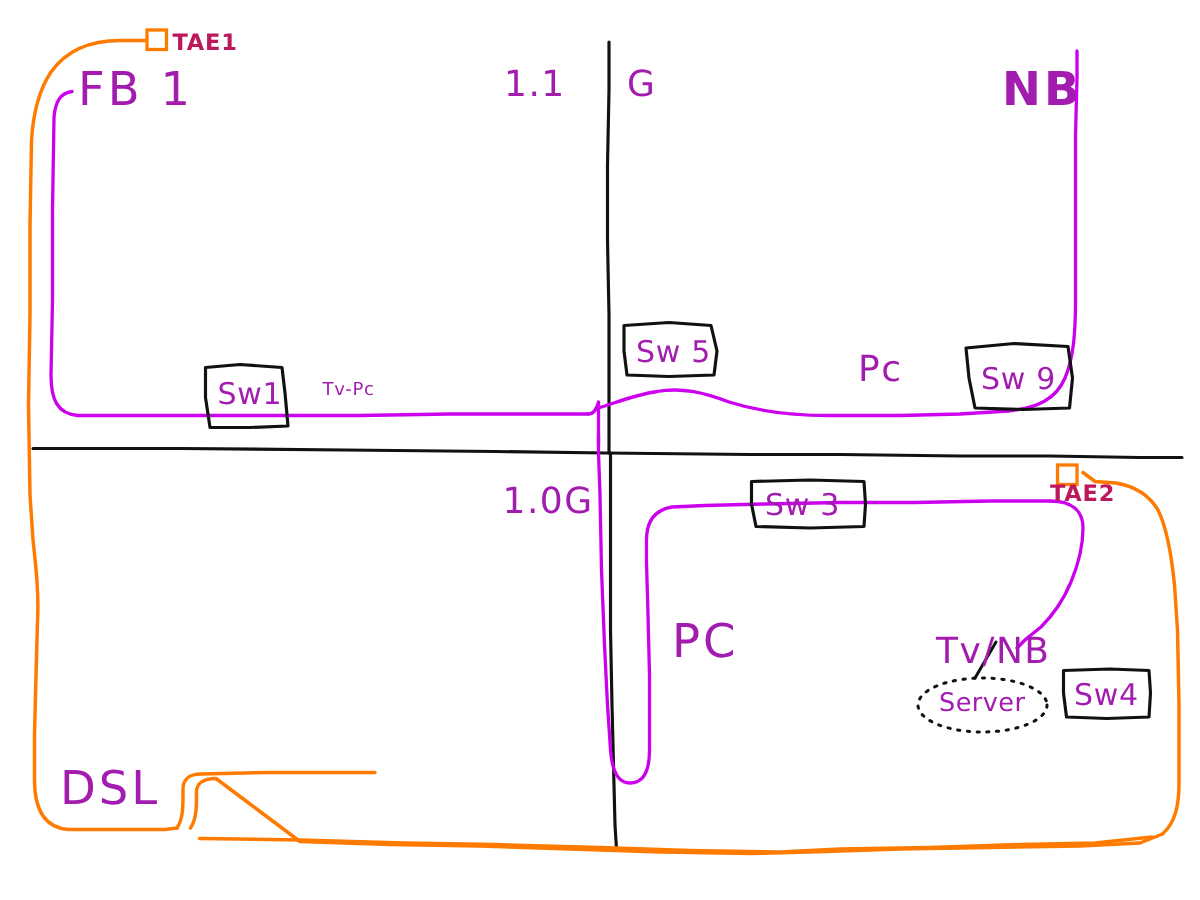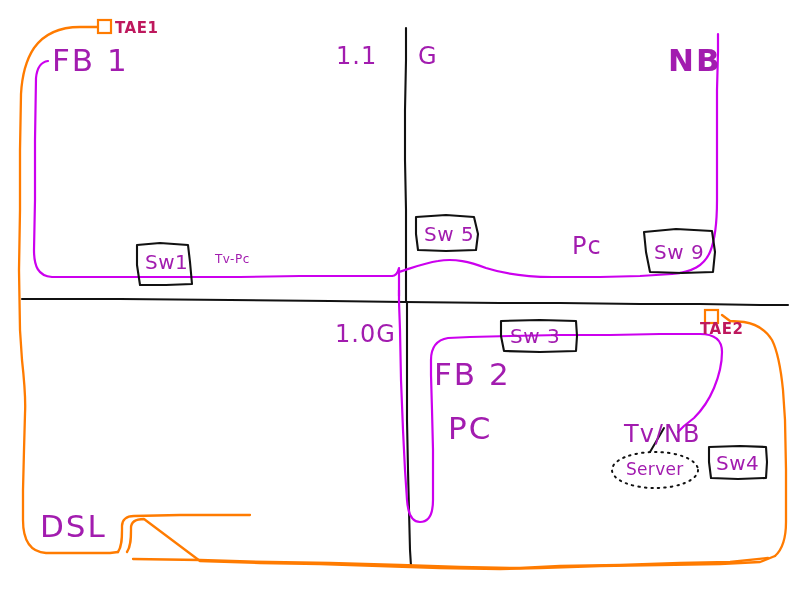--- a/index.html
+++ b/index.html
@@ -182,21 +182,20 @@
   <div class="hand lbl-mid" style="left:572px; top:232px;">Pc</div>
 
   <div class="hand sw-text" style="left:654px; top:240px;">Sw 9</div>
 
   <div class="hand lbl-mid" style="left:335px; top:320px;">1.0G</div>
 
   <div class="hand sw-text" style="left:510px; top:324px;">Sw 3</div>
 
   <div class="hand lbl-tiny tae" style="left:700px; top:320px;">TAE2</div>
 
-  <div class="hand lbl-big" style="left:434px; top:356px;">FB 2</div>
 
   <div class="hand lbl-big" style="left:448px; top:410px;">PC</div>
 
   <div class="hand lbl-mid" style="left:624px; top:420px;">Tv/NB</div>
 
   <div class="hand server-text" style="left:626px; top:459px;">Server</div>
 
   <div class="hand sw-text" style="left:716px; top:451px;">Sw4</div>
 
   <div class="hand lbl-big" style="left:40px; top:508px;">DSL</div>

